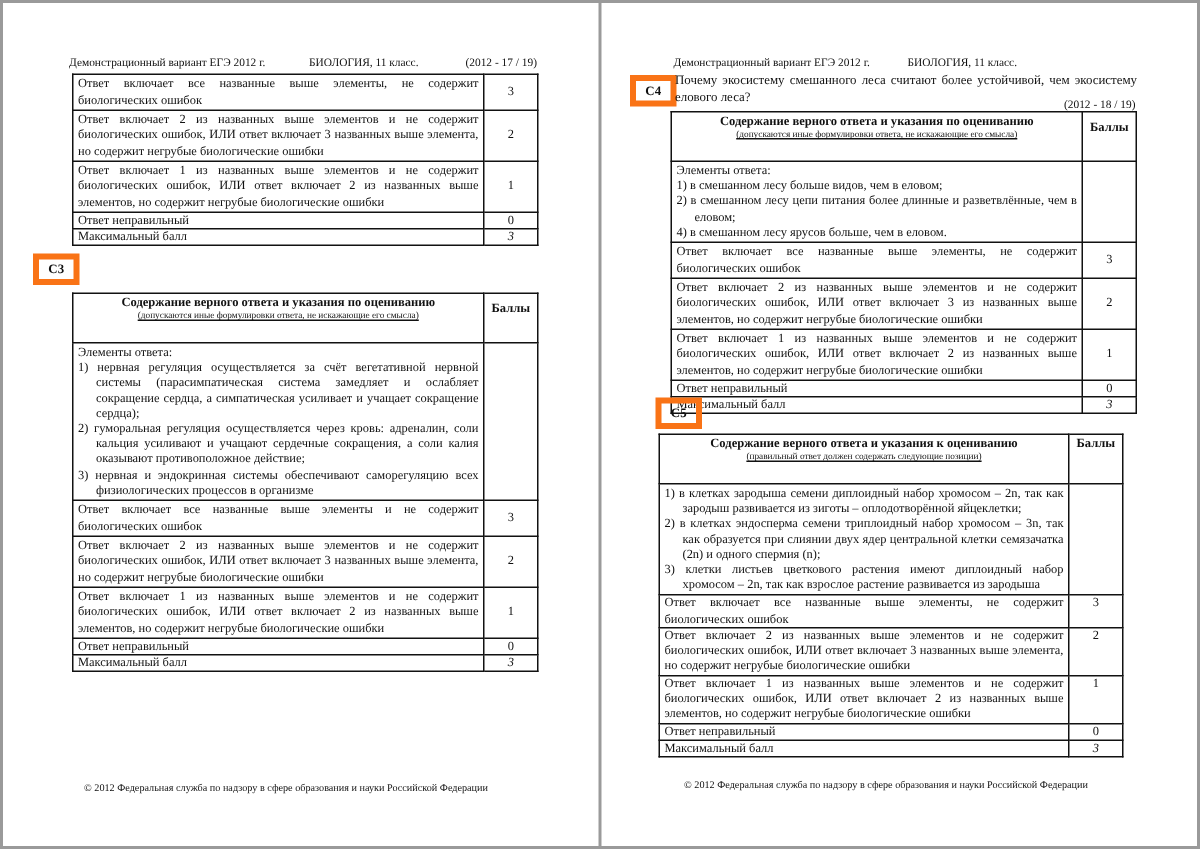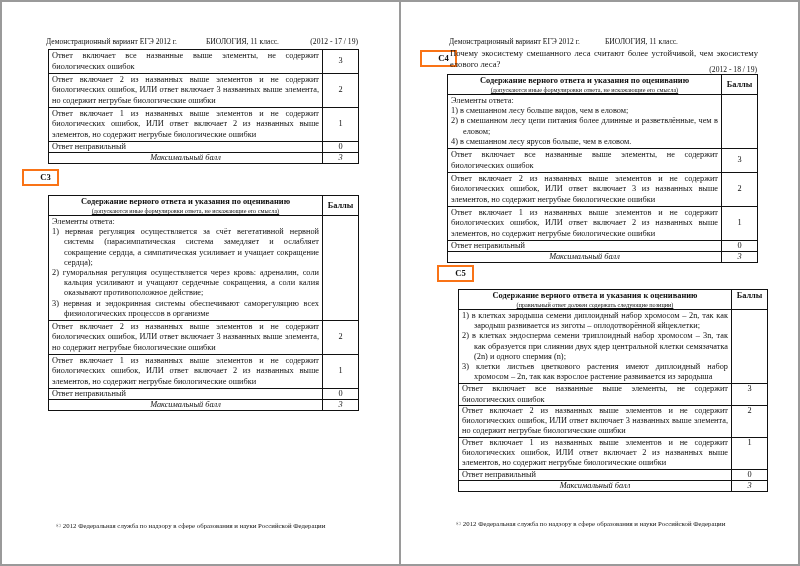--- a/index.html
+++ b/index.html
@@ -4,30 +4,30 @@
 <style>
   html, body { margin:0; padding:0; }
   body { width:800px; height:566px; background:#9a9a9a; position:relative; overflow:hidden;
          font-family:"Liberation Serif","DejaVu Serif",serif; color:#111; }
   .sheet { position:absolute; top:2px; width:397px; height:562px; background:#fff; }
   .sheet.left { left:2px; }
   .sheet.right { left:401px; }
   .runhead { position:absolute; top:35px; font-size:7.6px; white-space:nowrap; }
   .runhead span { position:absolute; top:0; }
   .q { position:absolute; font-size:8.6px; line-height:11px; text-align:justify; }
-  .qlabel { position:absolute; border:2px solid #f97316; font-weight:bold; font-size:8.6px;
-            text-align:center; line-height:13px; height:13px; width:23px;padding-left:10px; }
+  .qlabel { position:absolute; border:4px solid #f97316; font-weight:bold; font-size:8.6px;
+            text-align:center; line-height:13px; height:13px; width:23px; }
   table.rub { position:absolute; border-collapse:collapse; font-size:8.3px; line-height:10.2px; }
   table.rub td, table.rub th { border:1px solid #111; padding:0 3px; vertical-align:middle; }
-  table.rub th { font-weight:bold; font-size:8.4px; text-align:center; line-height:10px; padding-top:1px; padding-bottom:0; }
+  table.rub th { font-weight:bold; font-size:8.4px; text-align:center; line-height:10px; padding-top:1px; padding-bottom:13px; }
   table.rub th .sub { display:block; font-weight:normal; font-size:6.2px; line-height:8px; text-decoration:underline; }
   table.rub td.txt { text-align:justify; }
   table.rub td.score { text-align:center; width:29px; }
   table.rub td.score.top { vertical-align:top; }
-  table.rub td.maxl { text-align:center; font-style:italic; }
+  table.rub td.maxl { text-align:left; }
   table.rub td.maxv { text-align:center; font-style:italic; }
   ol.el { margin:0; padding:0; list-style:none; }
   ol.el li { padding-left:12px; text-indent:-12px; text-align:justify; }
   .footer { position:absolute; font-size:6.8px; white-space:nowrap; }
 </style>
 </head>
 <body>
 
 <div class="sheet left">
   <div class="runhead" style="left:44px;width:312px;">
@@ -76,20 +76,24 @@
       <td class="txt" style="vertical-align:top;padding-top:1px;padding-bottom:1px;">
         <div>Элементы ответа:</div>
         <ol class="el">
           <li>1) нервная регуляция осуществляется за счёт вегетативной нервной системы (парасимпатическая система замедляет и ослабляет сокращение сердца, а симпатическая усиливает и учащает сокращение сердца);</li>
           <li>2) гуморальная регуляция осуществляется через кровь: адреналин, соли кальция усиливают и учащают сердечные сокращения, а соли калия оказывают противоположное действие;</li>
           <li>3) нервная и эндокринная системы обеспечивают саморегуляцию всех физиологических процессов в организме</li>
         </ol>
       </td>
       <td class="score"></td>
     </tr>
+    <tr style="height:24px;">
+      <td class="txt">Ответ включает все названные выше элементы и не содержит биологических ошибок</td>
+      <td class="score">3</td>
+    </tr>
     <tr style="height:34px;">
       <td class="txt">Ответ включает 2 из названных выше элементов и не содержит биологических ошибок, ИЛИ ответ включает 3 названных выше элемента, но содержит негрубые биологические ошибки</td>
       <td class="score">2</td>
     </tr>
     <tr style="height:34px;">
       <td class="txt">Ответ включает 1 из названных выше элементов и не содержит биологических ошибок, ИЛИ ответ включает 2 из названных выше элементов, но содержит негрубые биологические ошибки</td>
       <td class="score">1</td>
     </tr>
     <tr style="height:11px;">
       <td class="txt">Ответ неправильный</td>
@@ -153,21 +157,21 @@
     </tr>
     <tr style="height:11px;">
       <td class="maxl">Максимальный балл</td>
       <td class="maxv">3</td>
     </tr>
   </tbody>
     </table>
 
   <div class="qlabel" style="left:36px;top:263px;">C5</div>
 
-  <table class="rub" style="left:57px;top:287px;width:310px;">
+  <table class="rub" style="left:38px;top:287px;width:310px;">
     <tbody>
         <tr>
       <th>
         <span>Содержание верного ответа и указания к оцениванию</span>
         <span class="sub">(правильный ответ должен содержать следующие позиции)</span>
       </th>
       <th style="width:29px;vertical-align:top;">Баллы</th>
     </tr>
     <tr>
       <td class="txt" style="vertical-align:top;padding-top:1px;padding-bottom:1px;">

